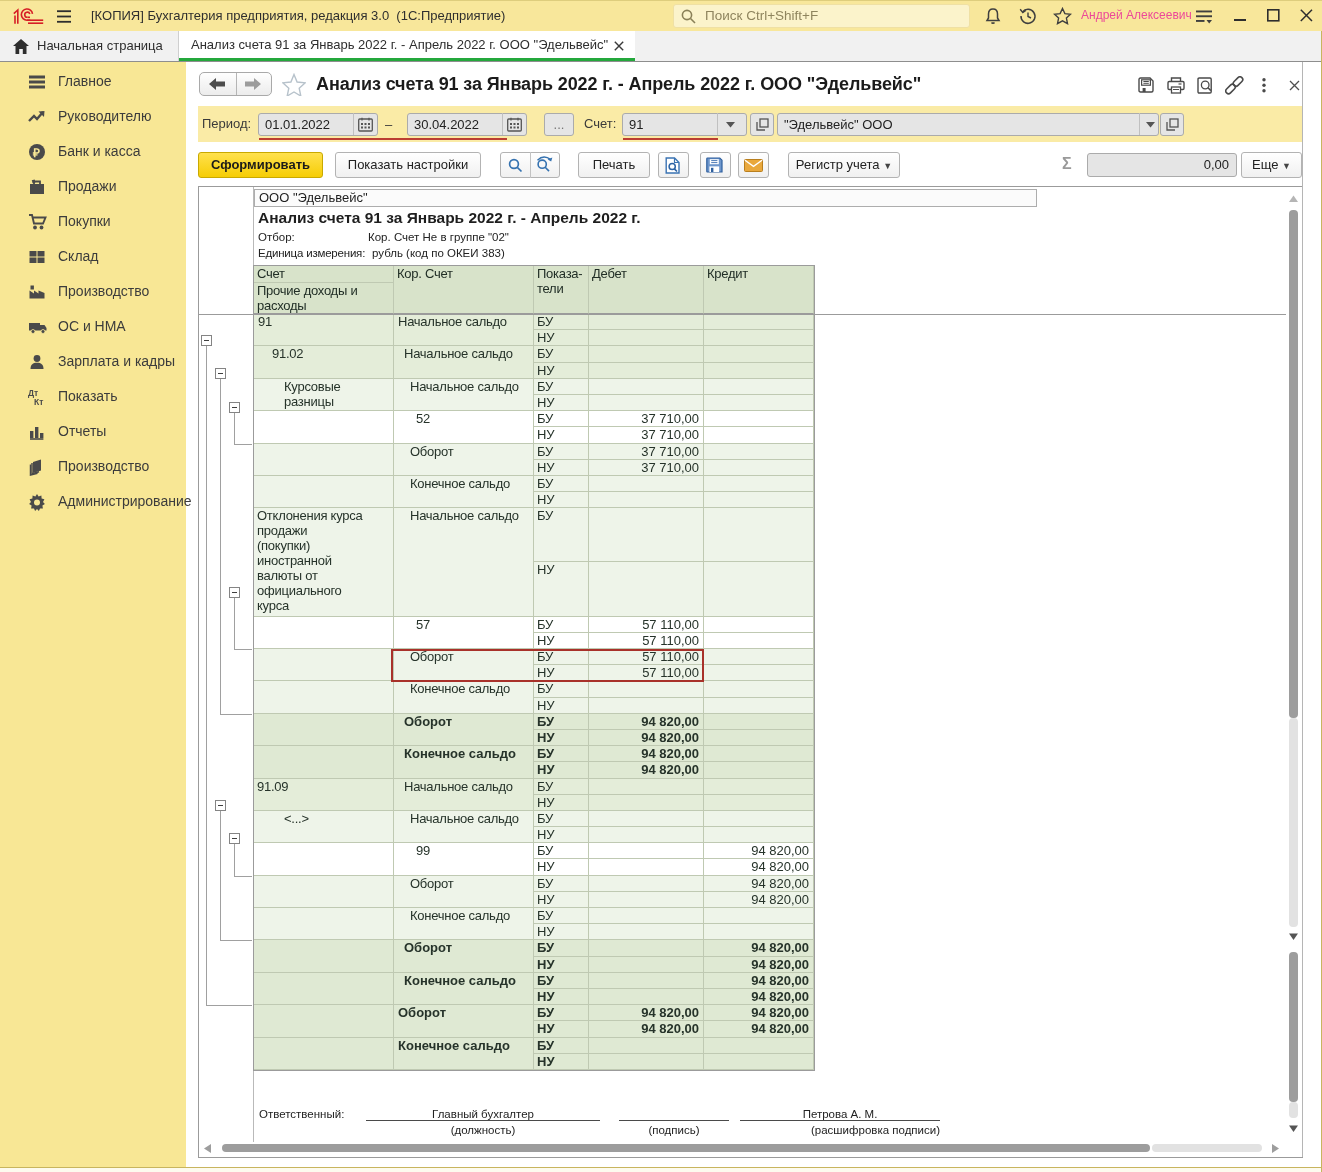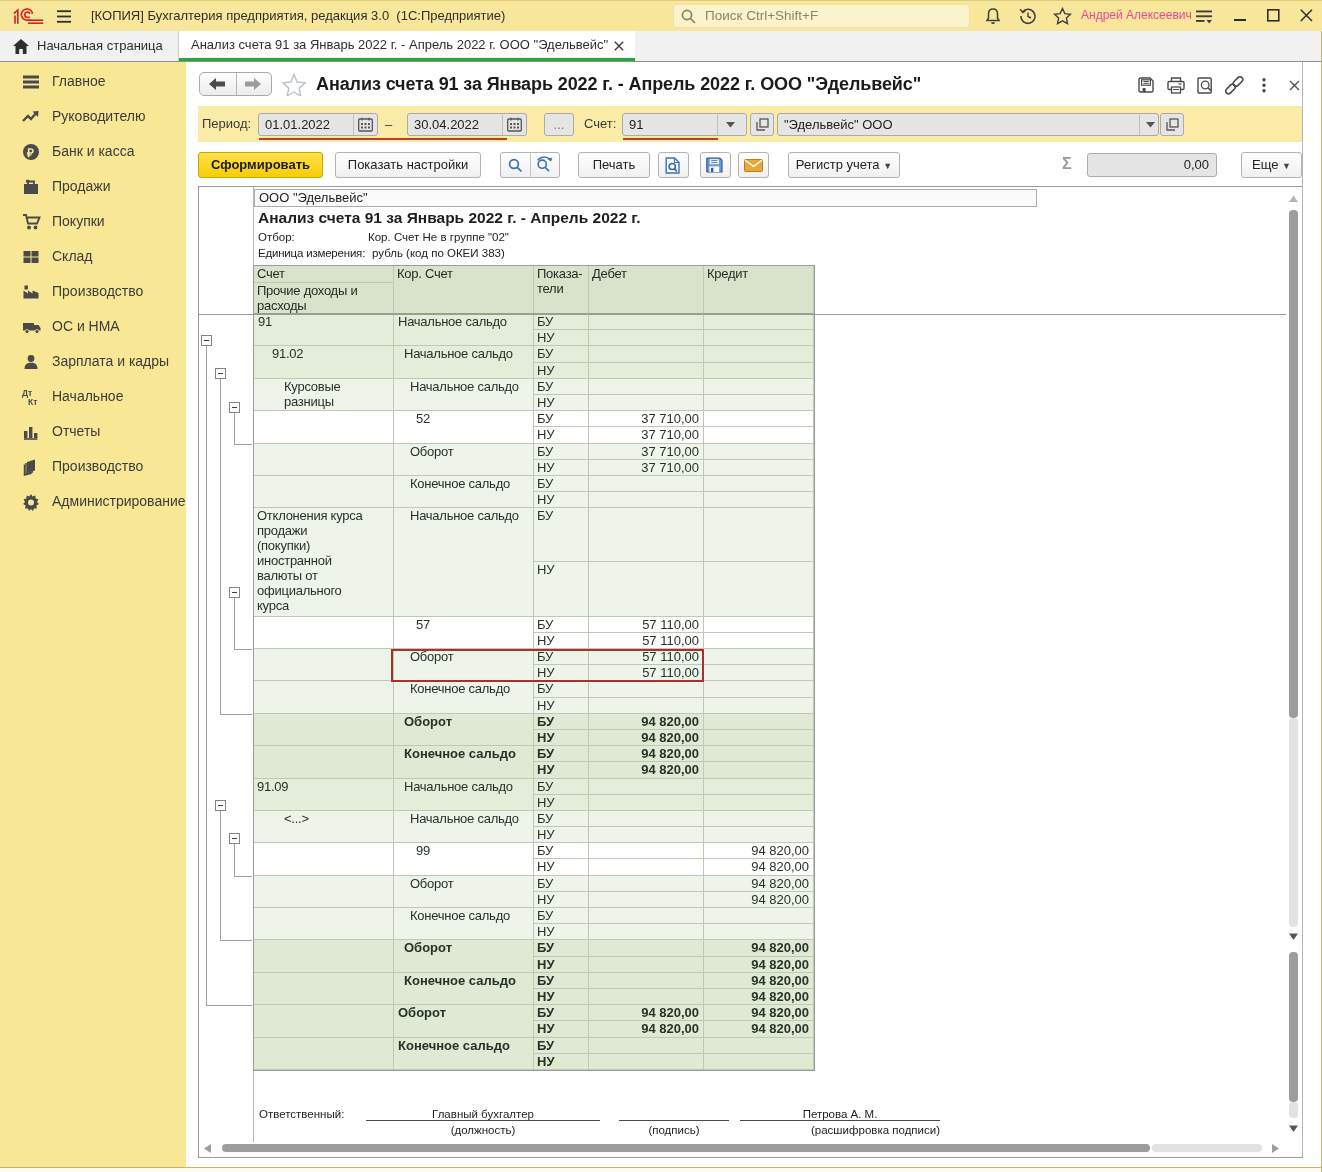--- a/index.html
+++ b/index.html
@@ -11,21 +11,21 @@
 #topbar { position:absolute; left:0; top:0; width:1322px; height:31px; background:#f8e79b; border-top:1px solid #decd7d; }
 #apptitle { position:absolute; left:91px; top:8px; font-size:13px; color:#2e2e2e; }
 #searchbox { position:absolute; left:673px; top:4px; width:297px; height:24px; background:#fbf3cb; border:1px solid #efe0a4; border-radius:3px; font-size:13.5px; color:#8f855e; line-height:22px; padding-left:31px; }
 #username { position:absolute; left:1081px; top:8px; font-size:12px; color:#ec4899; }
 
 #tabbar { position:absolute; left:0; top:31px; width:1322px; height:31px; background:#f1f1f1; border-bottom:1px solid #8e8e8e; }
 #tab1 { position:absolute; left:0; top:0; width:179px; height:30px; border-right:1px solid #cfcfcf; font-size:13px; color:#2e2e2e; line-height:30px; padding-left:37px; }
 #tab2 { position:absolute; left:179px; top:0; width:456px; height:30px; background:#fff; font-size:13px; color:#2e2e2e; line-height:28px; padding-left:12px; border-bottom:3px solid #24a83c; }
 
 #sidebar { position:absolute; left:0; top:62px; width:186px; height:1105px; background:#f8e795; }
-.sbitem { position:absolute; left:6px; width:186px; height:24px; }
+.sbitem { position:absolute; left:12px; width:186px; height:24px; }
 .sbitem svg { position:absolute; left:16px; top:2px; }
 .sbitem span { position:absolute; left:46px; top:2px; font-size:14px; color:#3c3c3c; }
 
 #navbtns { position:absolute; left:198.5px; top:72px; width:73.5px; height:24px; border:1px solid #a9a9a9; border-radius:5px; background:linear-gradient(#fefefe,#ececec); }
 #navbtns .sep { position:absolute; left:36px; top:0px; width:1px; height:22px; background:#b5b5b5; }
 #pagetitle { position:absolute; left:316px; top:74px; font-size:18px; font-weight:bold; color:#1b1b1b; letter-spacing:-0.1px; }
 .navico { position:absolute; top:77px; }
 
 #filterbar { position:absolute; left:198px; top:106px; width:1104px; height:36px; background:#faeba6; }
 .flabel { position:absolute; top:116px; font-size:13px; color:#3a3a3a; }
@@ -204,21 +204,21 @@
         <circle cx="9" cy="5.5" r="3.4" fill="#4a4a4a"></circle>
         <path d="M2.5 16 C2.5 11.5 5 9.8 9 9.8 C13 9.8 15.5 11.5 15.5 16 Z" fill="#4a4a4a"></path>
       </svg>
       <span>Зарплата и кадры</span>
     </div>
 <div class="sbitem" style="top:386px">
       <svg width="20" height="18" viewBox="0 0 20 18">
         <text x="0" y="8" font-size="8.5" font-weight="bold" fill="#4a4a4a">Дт</text>
         <text x="6" y="16.5" font-size="8.5" font-weight="bold" fill="#4a4a4a">Кт</text>
       </svg>
-      <span>Начальное</span>
+      <span>Показать</span>
     </div>
 <div class="sbitem" style="top:421px">
       <svg width="18" height="18" viewBox="0 0 18 18">
         <rect x="2" y="8" width="3.4" height="7" fill="#4a4a4a"></rect>
         <rect x="7" y="4" width="3.4" height="11" fill="#4a4a4a"></rect>
         <rect x="12" y="10" width="3.4" height="5" fill="#4a4a4a"></rect>
         <rect x="2" y="15.2" width="13.4" height="1.6" fill="#4a4a4a"></rect>
       </svg>
       <span>Отчеты</span>
     </div>
@@ -375,21 +375,21 @@
       <rect x="3.4" y="9.4" width="9.8" height="5.6" fill="#fff"></rect>
       <rect x="5" y="10.8" width="2.4" height="4.2" fill="#2e5f9e"></rect>
     </svg>
 <div class="tbtn" style="left:738px;width:31px"></div>
 <svg class="abs" style="left:744px;top:159px" width="19" height="13" viewBox="0 0 19 13">
       <rect x="0.5" y="0.5" width="18" height="12" rx="1" fill="#e9a83c" stroke="#b97f1e" stroke-width="1"></rect>
       <path d="M1 1.2 L9.5 7.4 L18 1.2" fill="none" stroke="#fff" stroke-width="1.3"></path>
     </svg>
 <div class="tbtn" style="left:788px;width:112px">Регистр учета <span style="font-size:9px;color:#444">▼</span></div>
 <div class="abs" style="left:1062px;top:155px;font-size:16px;font-weight:bold;color:#9a9a9a">Σ</div>
-<div class="finput abs" style="left:1087px;top:153px;width:130px;height:24px;text-align:right;padding-right:7px;line-height:22px">0,00</div>
+<div class="finput abs" style="left:1087px;top:153px;width:150px;height:24px;text-align:right;padding-right:7px;line-height:22px">0,00</div>
 <div class="tbtn" style="left:1241px;width:61px">Еще <span style="font-size:9px;color:#444">▼</span></div>
 </div>
 
 <div id="repborder-top"></div>
 <div id="repborder-bottom"></div>
 <div id="repborder-left"></div>
 <div id="repborder-right"></div>
 <div id="treecol-line"></div>
 
 <div id="report-head">

